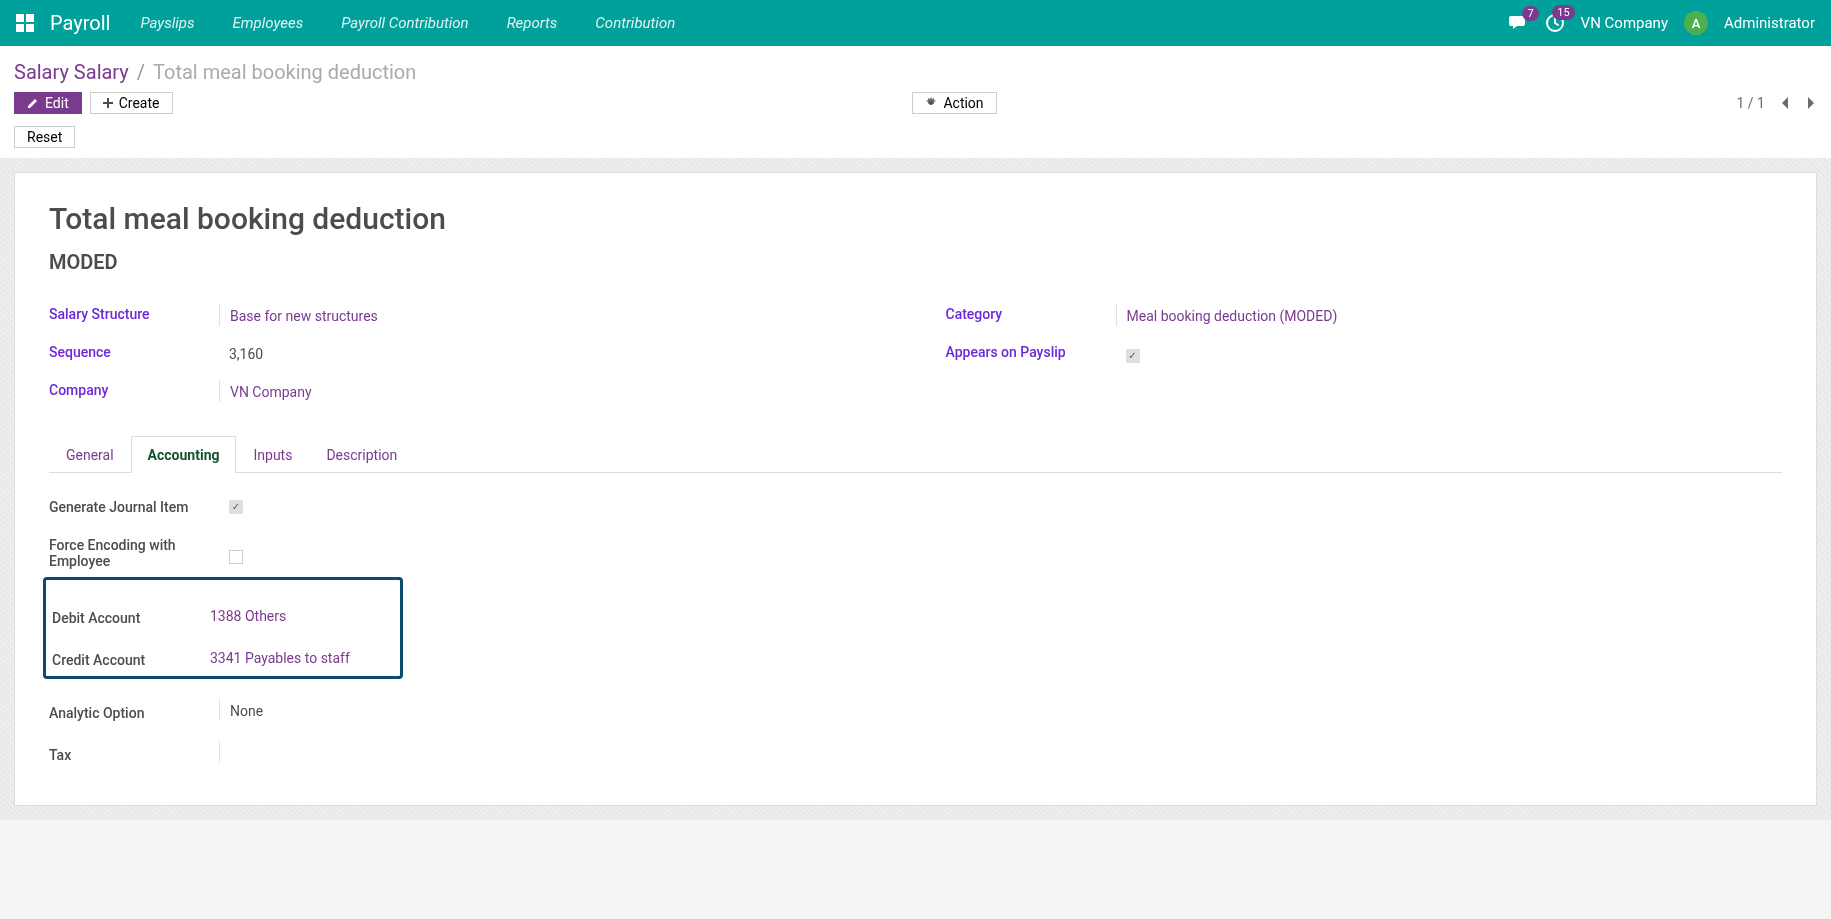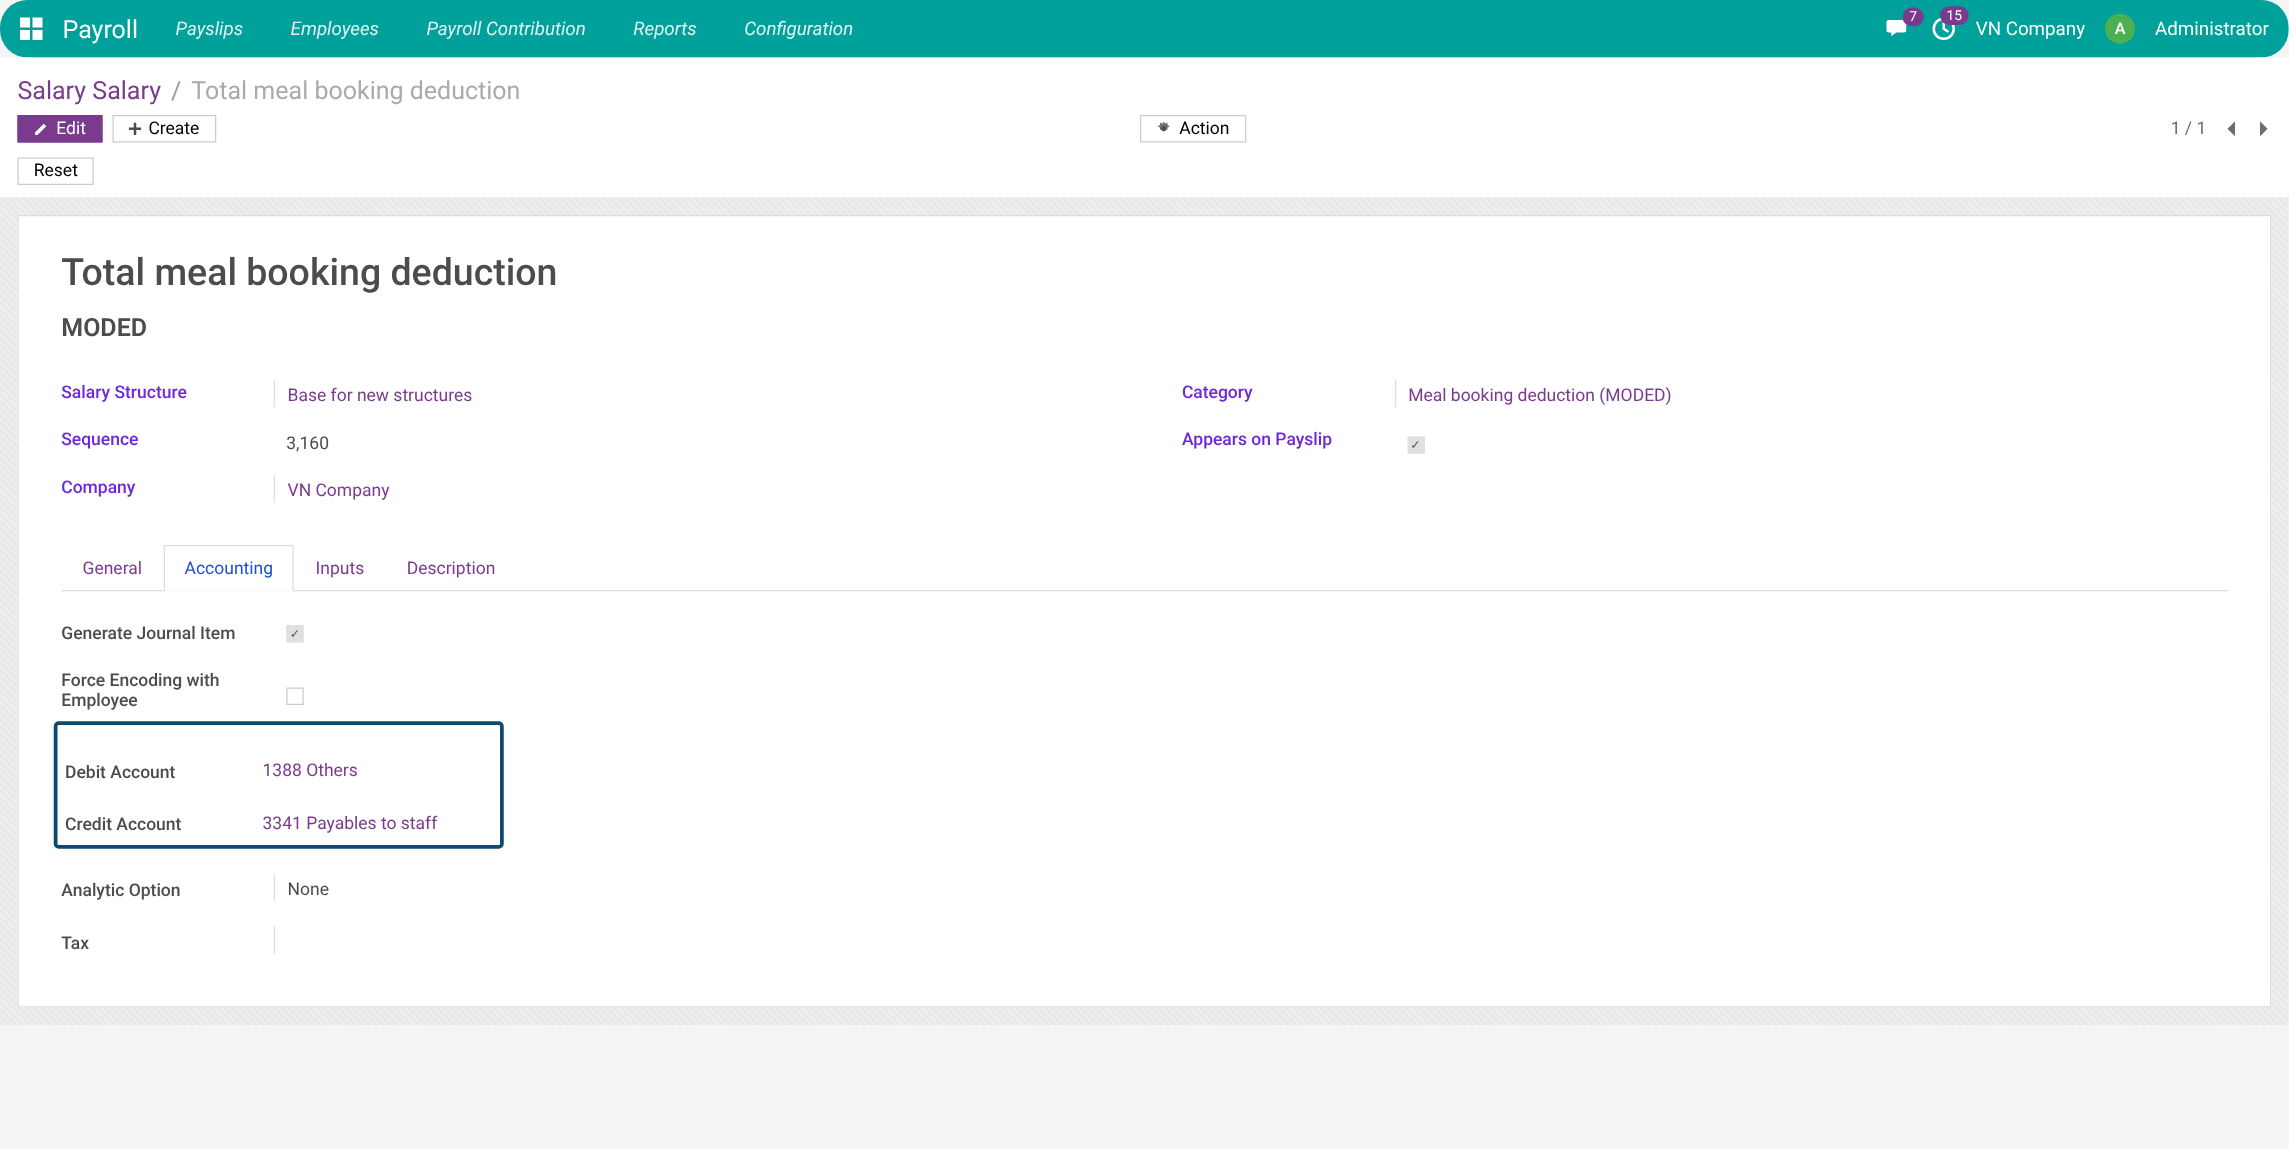--- a/index.html
+++ b/index.html
@@ -1,18 +1,18 @@
 <!DOCTYPE html>
 <html><head>
 <meta charset="utf-8">
 <style>
 * { margin: 0; padding: 0; box-sizing: border-box; font-family: -apple-system, BlinkMacSystemFont, "Segoe UI", Roboto, "Helvetica Neue", Arial, sans-serif; }
 body { background: #f5f5f5; }
 
-.topbar { background: #00a19a; color: #fff; height: 46px; display: flex; align-items: center; padding: 0 16px; border-radius: 22px; }
+.topbar { background: #00a19a; color: #fff; height: 46px; display: flex; align-items: center; padding: 0 16px; }
 .apps-icon { width: 18px; height: 18px; display: grid; grid-template-columns: 1fr 1fr; grid-template-rows: 1fr 1fr; gap: 2px; margin-right: 16px; cursor: pointer; }
 .apps-icon .sq { background: #fff; }
 .brand { font-size: 20px; margin-right: 30px; color: #fff; }
 .nav-menu { display: flex; gap: 38px; flex: 1; font-style: italic; }
 .nav-item { color: #e0f2f1; font-size: 15px; cursor: pointer; }
 .topbar-right { display: flex; align-items: center; gap: 16px; }
 .icon-badge { position: relative; display: flex; align-items: center; }
 .badge { position: absolute; top: -8px; right: -10px; background: #7a3b8f; color: #fff; font-size: 11px; border-radius: 10px; padding: 1px 5px; min-width: 16px; text-align: center; }
 .company-name { color: #fff; font-size: 15px; }
 .avatar { width: 24px; height: 24px; border-radius: 50%; background: #4caf50; color: #fff; display: flex; align-items: center; justify-content: center; font-size: 13px; font-weight: 500; }
@@ -45,21 +45,21 @@
 .field-row { display: flex; margin-bottom: 16px; align-items: flex-start; }
 .field-label { width: 170px; color: #6d28d9; font-size: 14px; font-weight: 500; padding-top: 2px; }
 .field-value-wrap { flex: 1; border-left: 1px solid #e0e0e0; padding-left: 10px; min-height: 22px; padding-top: 2px; }
 .field-value { color: #4c4c4c; font-size: 14px; text-align: right; }
 .field-value.link { color: #7a3b8f; }
 .checkbox-display { width: 14px; height: 14px; background: #e0e0e0; display: inline-flex; align-items: center; justify-content: center; font-size: 10px; color: #555; }
 .checkbox-empty { width: 14px; height: 14px; border: 1px solid #ccc; background: #fff; display: inline-block; }
 
 .tabs { border-bottom: 1px solid #ddd; display: flex; margin-bottom: 20px; margin-top: 10px; }
 .tab { padding: 10px 16px; color: #7a3b8f; font-size: 14px; cursor: pointer; border: 1px solid transparent; border-bottom: none; margin-bottom: -1px; }
-.tab.active { color: #1d4ed8; border-color: #ddd; background: #fff; }
+.tab.active { color: #14532d; border-color: #ddd; background: #fff; font-weight: bold; }
 
 .tab-content { }
 .tab-field-row { display: flex; margin-bottom: 14px; align-items: flex-end; margin-top: 20px; }
 .tab-field-label { width: 170px; color: #4c4c4c; font-size: 14px; font-weight: 500; padding-top: 2px; }
 .tab-field-value-wrap { flex: 0 0 200px; border-left: 1px solid #e0e0e0; padding-left: 10px; min-height: 22px; padding-top: 2px; }
 .tab-field-value { color: #4c4c4c; font-size: 14px; }
 .tab-field-value.link { color: #7a3b8f; }
 
 .highlight-box { border: 3px solid #0c4a6e; border-radius: 4px; padding: 4px 0; margin: -6px 0 8px -6px; width: 360px; }
 .highlight-box .tab-field-row { margin-bottom: 10px; padding-left: 6px; }
@@ -76,21 +76,21 @@
       <div class="sq"></div>
       <div class="sq"></div>
       <div class="sq"></div>
   </div>
   <div class="brand">Payroll</div>
   <div class="nav-menu">
     <div class="nav-item">Payslips</div>
     <div class="nav-item">Employees</div>
     <div class="nav-item">Payroll Contribution</div>
     <div class="nav-item">Reports</div>
-    <div class="nav-item">Configuration</div>
+    <div class="nav-item">Contribution</div>
   </div>
   <div class="topbar-right">
     <div class="icon-badge">
       <svg width="20" height="18" viewBox="0 0 20 18">
           <path fill="#fff" d="M2 2h12a2 2 0 012 2v6a2 2 0 01-2 2H8l-4 3v-3H2a2 2 0 01-2-2V4a2 2 0 012-2z"></path>
         </svg>
       <span class="badge">7</span>
     </div>
     <div class="icon-badge">
       <svg width="20" height="20" viewBox="0 0 20 20">

